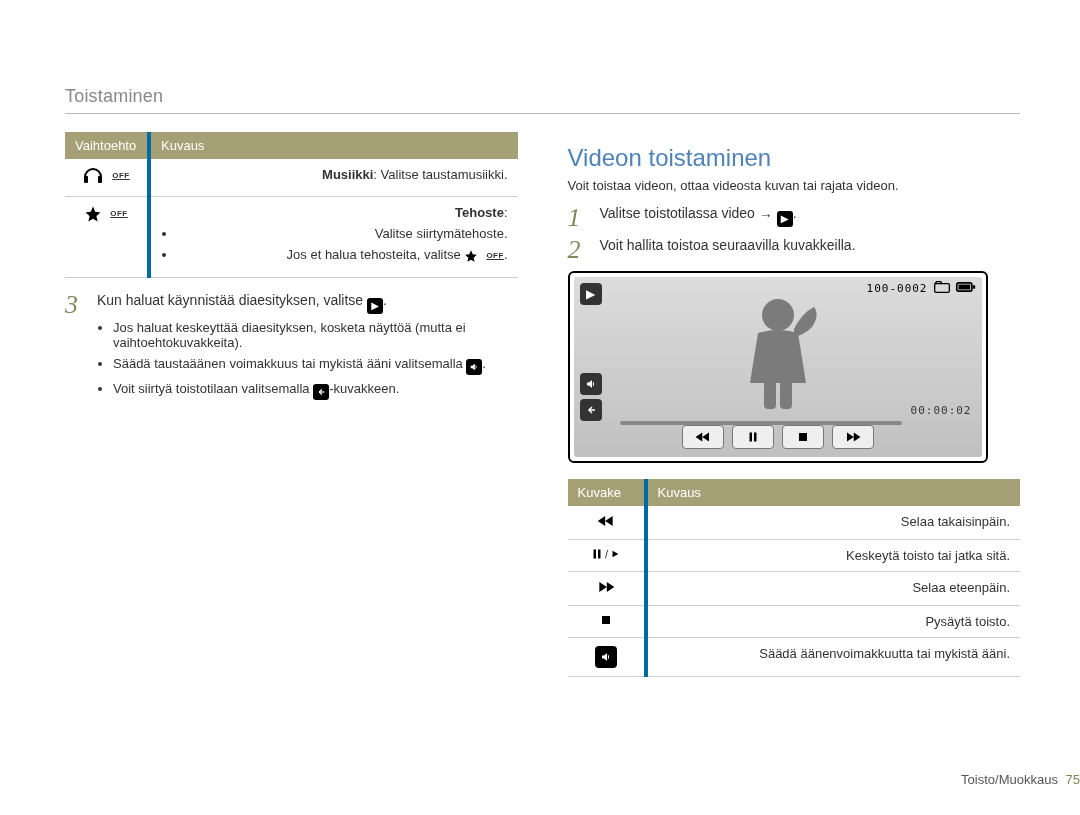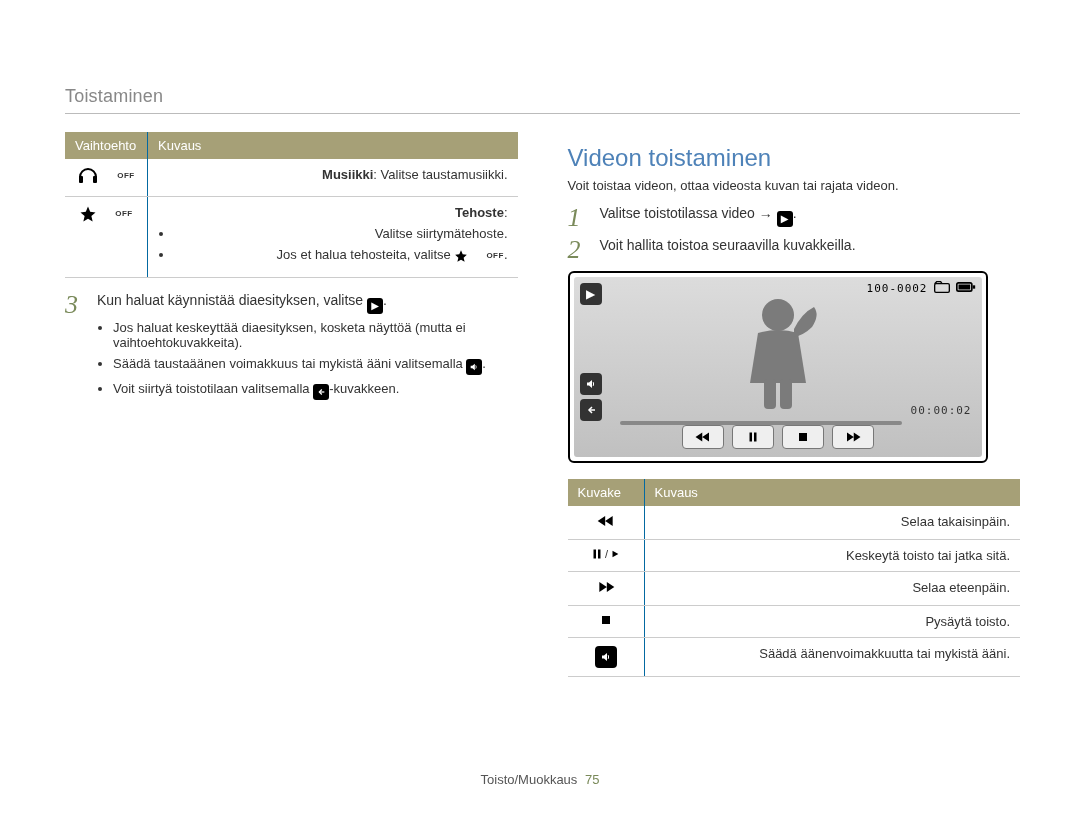--- a/index.html
+++ b/index.html
@@ -66,22 +66,23 @@
     display: inline-flex;
     align-items: center;
     justify-content: center;
     font-size: 14px;
     line-height: 1;
   }
   .sub-off {
     font-size: 8px;
     font-weight: 700;
     letter-spacing: 0.5px;
-    margin-left: 18px;
+    margin-left: 8px;
     vertical-align: sub;
+    text-decoration: underline;
   }
   .btn-glyph {
     display:inline-flex;
     align-items:center;
     justify-content:center;
     width: 22px;
     height: 22px;
     background:#000;
     color:#fff;
     border-radius:4px;
@@ -198,27 +199,27 @@
     left: 50%;
     top: 16px;
     transform: translateX(-50%);
   }
   .silhouette svg { width: 140px; height: 120px; }
 
   .footer {
     position: absolute;
     bottom: 28px;
     left: 0; right: 0;
-    text-align: center;
+    text-align: right;
     font-size: 13px;
     color: #555;
   }
   .footer-num { color: #7a8a5a; margin-left: 4px; }
 
-  .first-col-divider { border-right: 1px solid #0369a1; }
+  .first-col-divider { border-right: 4px solid #0369a1; }
 
 </style>
 </head>
 <body>
 
 <div class="page">
   <div class="section-title">Toistaminen</div>
   <hr class="hr">
 
   <div class="columns">

